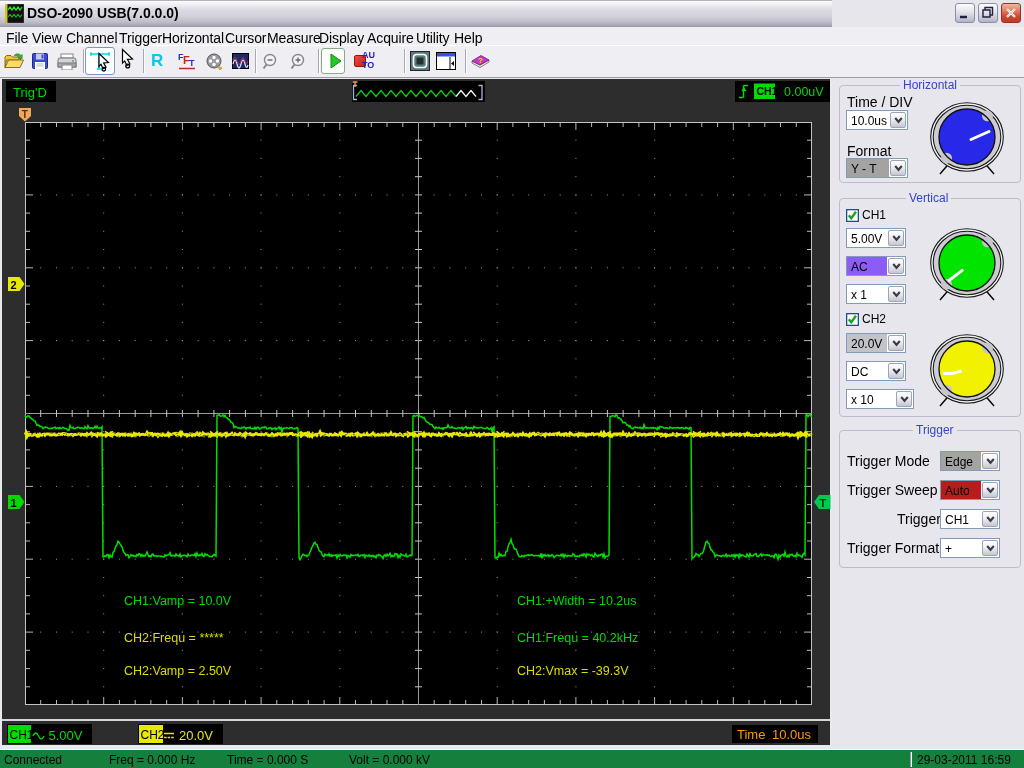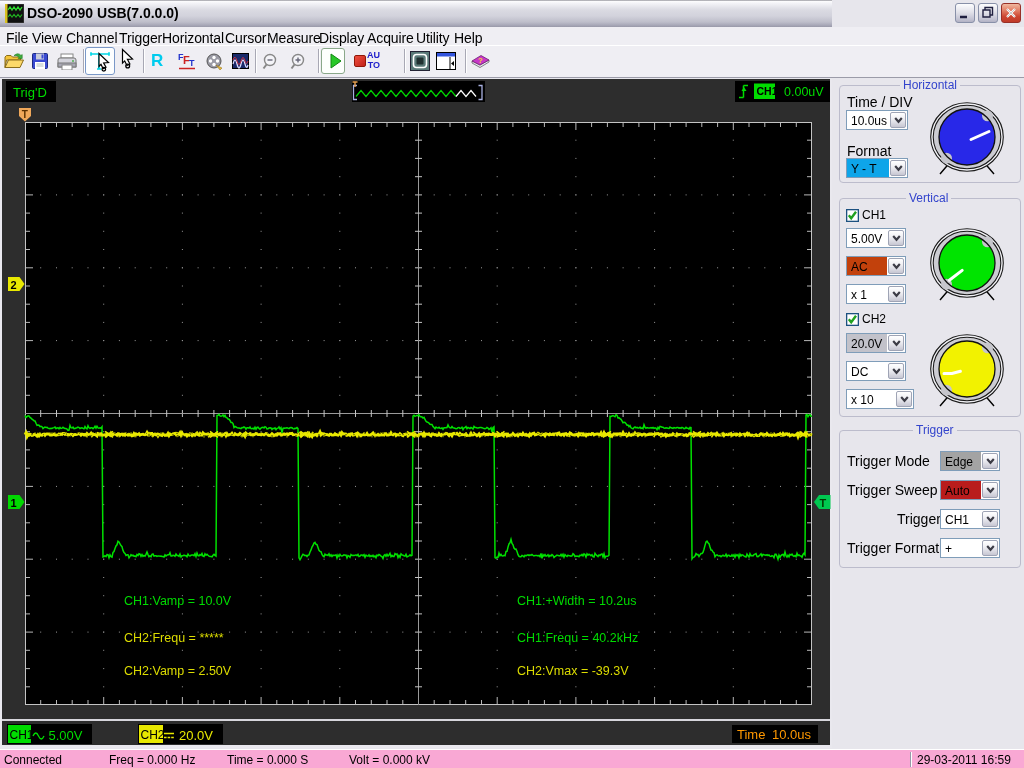--- a/index.html
+++ b/index.html
@@ -17,21 +17,21 @@
 .gbox{position:absolute;border:1px solid #bcbccc;border-radius:4px}
 .gtitle{position:absolute;top:-8px;font-size:12px;color:#3344cc;background:#e7e6ec;padding:0 3px}
 .lbl{position:absolute;font-size:14px;color:#000}
 .combo{position:absolute;border:1px solid #7f9db9;background:#fff;display:flex}
 .ctext{flex:1;font-size:12px;color:#000;padding:3px 0 0 4px;overflow:hidden}
 .cbtn{width:16px;margin:1px;border:1px solid #9fa4b5;border-radius:2px;
   background:linear-gradient(180deg,#fff,#f0f0f4 40%,#dcdce4 70%,#c6c6d2);
   display:flex;align-items:center;justify-content:center}
 .chk{position:absolute;display:flex;align-items:center}
 .chk span{font-size:12px;margin-left:3px;margin-top:-1px}
-#status{left:0;top:749px;width:1024px;height:19px;background:#f9a8d4;border-top:1px solid #fff}
+#status{left:0;top:749px;width:1024px;height:19px;background:#15803d;border-top:1px solid #fff}
 .st{position:absolute;top:3px;font-size:12px;color:#000}
 </style></head><body>
 
 <div class="abs" id="title">
   <svg style="position:absolute;left:5px;top:4px" width="19" height="19" viewBox="0 0 19 19">
     <rect x="0" y="0" width="19" height="19" fill="#101010" stroke="#444"></rect>
     <rect x="0" y="0" width="2.5" height="19" fill="#d8c020"></rect>
     <path d="M3,6 l2,-3 2,3 2,-3 2,3 2,-3 2,3 2,-3" fill="none" stroke="#30e030" stroke-width="1.3"></path>
     <path d="M3,13 l2,-2.5 2,2.5 2,-2.5 2,2.5 2,-2.5 2,2.5 2,-2.5" fill="none" stroke="#20b020" stroke-width="1.2"></path>
   </svg>
@@ -129,21 +129,21 @@
 <svg style="position:absolute;left:290px;top:53px" width="18" height="17" viewBox="0 0 18 17">
     <circle cx="8" cy="7" r="5.5" fill="#f4f4f8" stroke="#888" stroke-width="1.4"></circle>
     <path d="M4.5,11.5 L1.5,15.5" stroke="#888" stroke-width="2"></path>
     <path d="M5.5,7 h5 M8,4.5 v5" stroke="#667" stroke-width="1.4"></path>
   </svg>
 <div style="position:absolute;left:321px;top:48px;width:24px;height:26px;background:#fdfffd;border:1px solid #8aa88a;border-radius:3px"></div>
 <svg style="position:absolute;left:330px;top:53px" width="12" height="16" viewBox="0 0 12 16">
     <path d="M1,1 L11,8 L1,15 z" fill="#28c828" stroke="#128812" stroke-width="1"></path>
   </svg>
 <div style="position:absolute;left:354px;top:55px;width:12px;height:12px;background:linear-gradient(135deg,#f05040,#c02018);border:1px solid #901808;border-radius:2px"></div>
-<div style="position:absolute;left:362px;top:50px;width:18px;text-align:right;font:bold 9px 'Liberation Sans',sans-serif;color:#2222cc;line-height:10px">AU<br>TO</div>
+<div style="position:absolute;left:362px;top:50px;width:18px;text-align:left;font:bold 9px 'Liberation Sans',sans-serif;color:#2222cc;line-height:10px">AU<br>TO</div>
 <svg style="position:absolute;left:410px;top:51px" width="20" height="20" viewBox="0 0 20 20">
     <rect x="0.5" y="0.5" width="19" height="19" fill="#5a7a78" stroke="#223"></rect>
     <rect x="3.5" y="3.5" width="13" height="13" rx="3" fill="none" stroke="#fff" stroke-width="1.6"></rect>
     <rect x="6.5" y="6.5" width="7" height="7" rx="1" fill="#203030"></rect>
   </svg>
 <svg style="position:absolute;left:436px;top:52px" width="20" height="18" viewBox="0 0 20 18">
     <rect x="0.5" y="0.5" width="19" height="17" fill="#fff" stroke="#000"></rect>
     <rect x="1" y="1" width="18" height="3.5" fill="#3355dd"></rect>
     <rect x="13.5" y="5" width="1" height="12" fill="#000"></rect>
     <path d="M18,9 l-3,2.5 l3,2.5 z" fill="#000"></path>
@@ -230,21 +230,21 @@
 <div class="combo" style="left:846px;top:110px;width:62px;height:20px">
     <div class="ctext" style="background:#fff">10.0us</div>
     <div class="cbtn">
       <svg width="9" height="7" viewBox="0 0 9 7">
         <path d="M1.2,1 L4.5,4.8 L7.8,1" fill="none" stroke="#3c3c46" stroke-width="2.1"></path>
       </svg>
     </div>
   </div>
 <div class="lbl" style="left:847px;top:143px">Format</div>
 <div class="combo" style="left:846px;top:158px;width:62px;height:20px">
-    <div class="ctext" style="background:#0ea5e9">Y - T</div>
+    <div class="ctext" style="background:#a3a3a3">Y - T</div>
     <div class="cbtn">
       <svg width="9" height="7" viewBox="0 0 9 7">
         <path d="M1.2,1 L4.5,4.8 L7.8,1" fill="none" stroke="#3c3c46" stroke-width="2.1"></path>
       </svg>
     </div>
   </div>
 <svg width="84" height="84" viewBox="0 0 84 84" style="position:absolute;left:925px;top:97px">
 <path d="M15,77 L27,63 M69,77 L57,63" stroke="#000" stroke-width="1.4"></path>
 <ellipse cx="42" cy="40" rx="36.3" ry="34.3" fill="#f2f2f6" stroke="#1a1a1a" stroke-width="1.1"></ellipse>
 <ellipse cx="42" cy="40" rx="33.8" ry="31.8" fill="#ccccd2" stroke="#1a1a1a" stroke-width="1.1"></ellipse>
@@ -267,21 +267,21 @@
   </div>
 <div class="combo" style="left:846px;top:228px;width:60px;height:20px">
     <div class="ctext" style="background:#fff">5.00V</div>
     <div class="cbtn">
       <svg width="9" height="7" viewBox="0 0 9 7">
         <path d="M1.2,1 L4.5,4.8 L7.8,1" fill="none" stroke="#3c3c46" stroke-width="2.1"></path>
       </svg>
     </div>
   </div>
 <div class="combo" style="left:846px;top:256px;width:60px;height:20px">
-    <div class="ctext" style="background:#c2410c">AC</div>
+    <div class="ctext" style="background:#8b5cf6">AC</div>
     <div class="cbtn">
       <svg width="9" height="7" viewBox="0 0 9 7">
         <path d="M1.2,1 L4.5,4.8 L7.8,1" fill="none" stroke="#3c3c46" stroke-width="2.1"></path>
       </svg>
     </div>
   </div>
 <div class="combo" style="left:846px;top:284px;width:60px;height:20px">
     <div class="ctext" style="background:#fff">x 1</div>
     <div class="cbtn">
       <svg width="9" height="7" viewBox="0 0 9 7">

